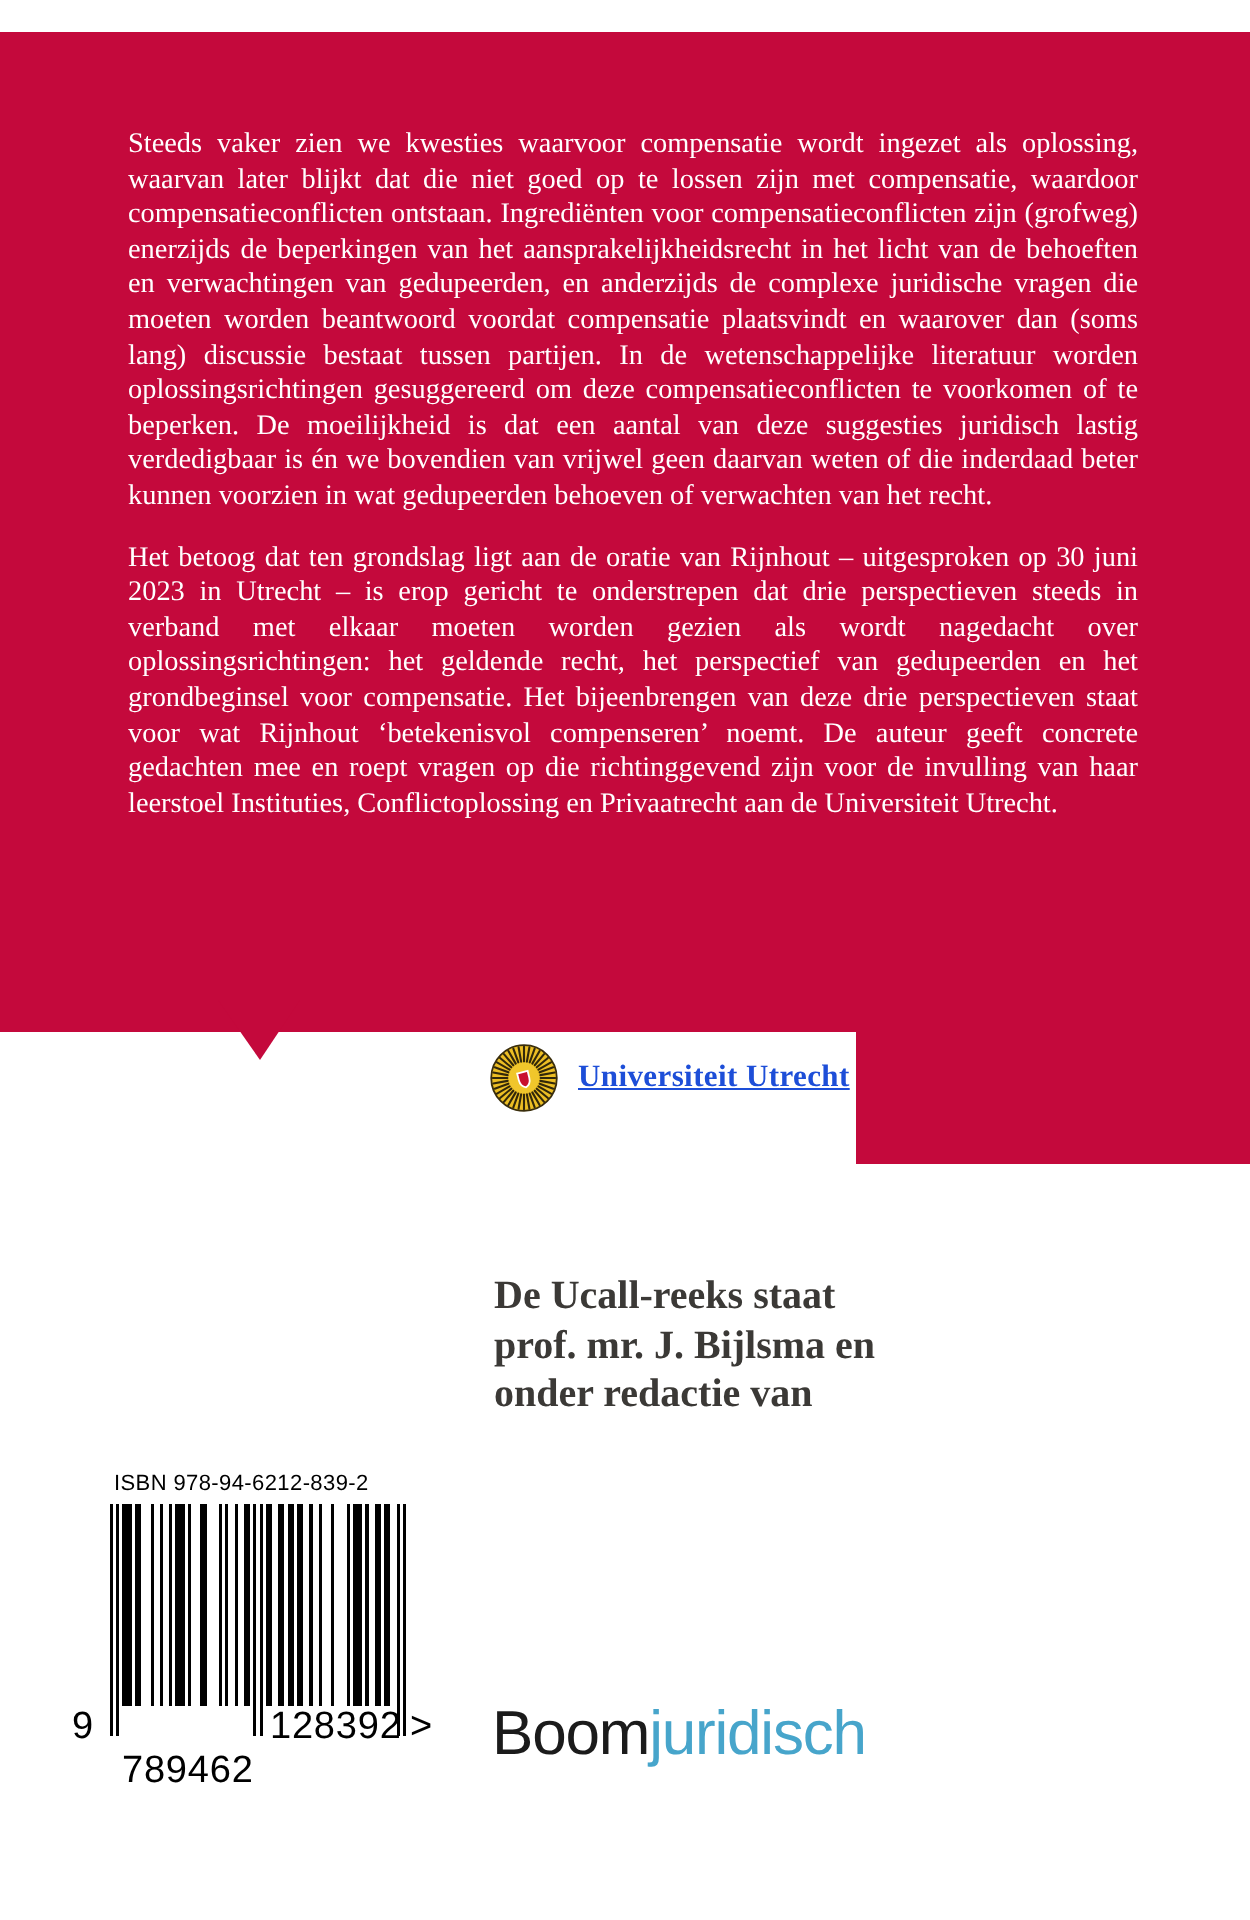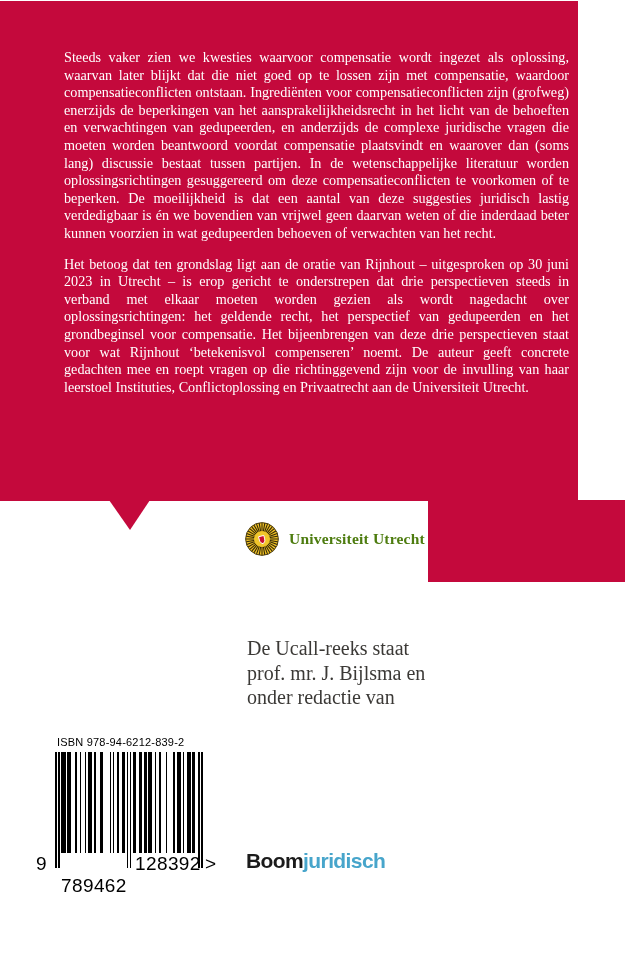--- a/index.html
+++ b/index.html
@@ -8,22 +8,22 @@
     width: 625px;
     height: 960px;
     margin: 0 auto;
     background: #ffffff;
     overflow: hidden;
     font-family: "Liberation Serif", serif;
   }
   
   .red-top {
     position: absolute;
-    left: 0; top: 1px;
-    width: 578px; height: 500px;
+    left: 0; top: 16px;
+    width: 625px; height: 500px;
     background: var(--red, #C4093C);
   }
   .blurb {
     position: absolute;
     left: 64px; top: 48px;
     width: 505px;
     color: #ffffff;
     font-size: 14.2px;
     line-height: 17.6px;
     text-align: justify;
@@ -53,32 +53,33 @@
   }
   
   .uu {
     position: absolute;
     left: 244px; top: 521px;
     display: flex;
     align-items: center;
     gap: 9px;
   }
   .uu-word {
-    color: #4d7c0f;
+    color: #1d4ed8;
     font-weight: bold;
     font-size: 15.5px;
     letter-spacing: 0.2px;
     white-space: nowrap;
+    text-decoration: underline;
   }
   
   .series {
     position: absolute;
     left: 247px; top: 636px;
     color: #3B3936;
-    font-weight: 400;
+    font-weight: 700;
     font-size: 20px;
     line-height: 24.6px;
     white-space: nowrap;
   }
   
   .isbn-label {
     position: absolute;
     left: 57px; top: 736px;
     font-family: "Liberation Sans", sans-serif;
     font-size: 11px;
@@ -101,22 +102,22 @@
   }
   .bc-first { left: 36px; }
   .bc-g1 { left: 61px; margin-top: 22px; }
   .bc-g2 { left: 135px; }
   .bc-gt { left: 205px; }
   
   .publisher {
     position: absolute;
     left: 246px; top: 849px;
     font-family: "Liberation Sans", sans-serif;
-    font-weight: bold;
-    font-size: 21px;
+    font-weight: normal;
+    font-size: 31px;
     letter-spacing: -0.6px;
     white-space: nowrap;
   }
   .pub-black { color: #1B1B1B; }
   .pub-blue  { color: var(--blue, #47A5CB); }
 </style>
 </head>
 <body>
 
 <div class="cover">

